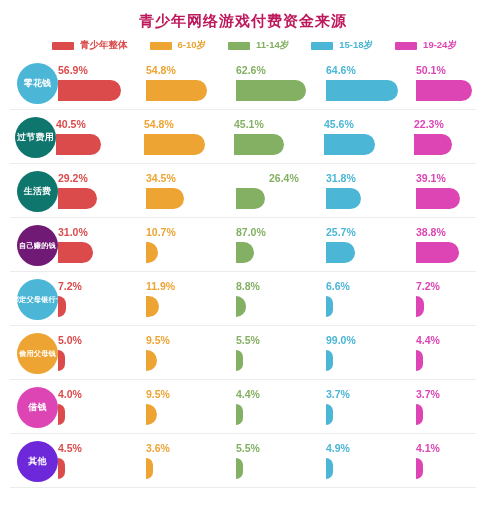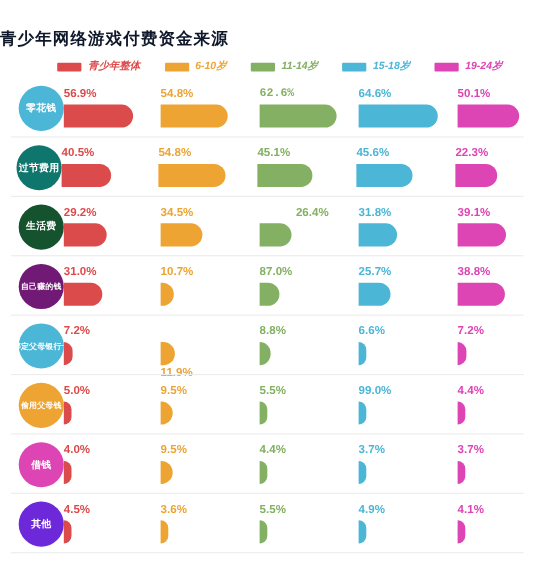--- a/index.html
+++ b/index.html
@@ -10,39 +10,38 @@
     width: 486px;
     height: 513px;
     background: #ffffff;
     font-family: "Liberation Sans", "DejaVu Sans", sans-serif;
     overflow: hidden;
     position: relative;
   }
 
   
   .chart-title {
-    text-align: left;
+    text-align: center;
     font-size: 15px;
     font-weight: bold;
-    color: #0f172a;
+    color: #be185d;
     letter-spacing: 1px;
-    padding-top: 26px;
+    padding-top: 11px;
     line-height: 20px;
     user-select: none;
   }
 
   
   .legend {
     display: flex;
     align-items: center;
     padding: 7px 0 0 0;
     margin-left: 52px;
     height: 22px;
     box-sizing: border-box;
-    font-style: italic;
   }
   .legend-item {
     display: flex;
     align-items: center;
     margin-right: 22px;
   }
   .legend-swatch {
     width: 22px;
     height: 8px;
     border-radius: 1px;
@@ -163,21 +162,21 @@
         <div class="bars">
           <div class="bar-cell" style="left: 0px;">
             <span class="bar-value" style="color: rgb(220, 75, 75);">56.9%</span>
             <div class="bar-shape" style="background: rgb(220, 75, 75); width: 63.4029px;"></div>
           </div>
           <div class="bar-cell" style="left: 88px;">
             <span class="bar-value" style="color: rgb(237, 164, 51);">54.8%</span>
             <div class="bar-shape" style="background: rgb(237, 164, 51); width: 61.0629px;"></div>
           </div>
           <div class="bar-cell" style="left: 178px;">
-            <span class="bar-value" style="color: rgb(131, 176, 98); font-family: Liberation Mono, monospace;">62.6%</span>
+            <span class="bar-value" style="color: rgb(131, 176, 98);">62.6%</span>
             <div class="bar-shape" style="background: rgb(131, 176, 98); width: 69.7543px;"></div>
           </div>
           <div class="bar-cell" style="left: 268px;">
             <span class="bar-value" style="color: rgb(75, 182, 214);">64.6%</span>
             <div class="bar-shape" style="background: rgb(75, 182, 214); width: 71.9829px;"></div>
           </div>
           <div class="bar-cell" style="left: 358px;">
             <span class="bar-value" style="color: rgb(221, 69, 181);">50.1%</span>
             <div class="bar-shape" style="background: rgb(221, 69, 181); width: 55.8257px;"></div>
           </div>
@@ -204,21 +203,21 @@
             <div class="bar-shape" style="background: rgb(75, 182, 214); width: 50.8114px;"></div>
           </div>
           <div class="bar-cell" style="left: 358px;">
             <span class="bar-value" style="color: rgb(221, 69, 181);">22.3%</span>
             <div class="bar-shape" style="background: rgb(221, 69, 181); width: 38.3314px;"></div>
           </div>
         </div>
         <div class="row-divider"></div>
       </div>
       <div class="row">
-        <div class="cat-badge" style="background: #14532d; font-family: Liberation Mono, monospace;">生活费</div>
+        <div class="cat-badge" style="background: #0f766e;">生活费</div>
         <div class="bars">
           <div class="bar-cell" style="left: 0px;">
             <span class="bar-value" style="color: rgb(220, 75, 75);">29.2%</span>
             <div class="bar-shape" style="background: rgb(220, 75, 75); width: 39.3343px;"></div>
           </div>
           <div class="bar-cell" style="left: 88px;">
             <span class="bar-value" style="color: rgb(237, 164, 51);">34.5%</span>
             <div class="bar-shape" style="background: rgb(237, 164, 51); width: 38.4429px;"></div>
           </div>
           <div class="bar-cell" style="left: 178px;">
@@ -263,21 +262,21 @@
         <div class="row-divider"></div>
       </div>
       <div class="row">
         <div class="cat-badge small-text" style="background: rgb(75, 182, 214);">绑定父母银行卡</div>
         <div class="bars">
           <div class="bar-cell" style="left: 0px;">
             <span class="bar-value" style="color: rgb(220, 75, 75);">7.2%</span>
             <div class="bar-shape" style="background: rgb(220, 75, 75); width: 8.02286px;"></div>
           </div>
           <div class="bar-cell" style="left: 88px;">
-            <span class="bar-value" style="color: rgb(237, 164, 51); margin-top: 38px;">11.9%</span>
+            <span class="bar-value" style="color: rgb(237, 164, 51);">11.9%</span>
             <div class="bar-shape" style="background: rgb(237, 164, 51); width: 13.26px;"></div>
           </div>
           <div class="bar-cell" style="left: 178px;">
             <span class="bar-value" style="color: rgb(131, 176, 98);">8.8%</span>
             <div class="bar-shape" style="background: rgb(131, 176, 98); width: 9.80571px;"></div>
           </div>
           <div class="bar-cell" style="left: 268px;">
             <span class="bar-value" style="color: rgb(75, 182, 214);">6.6%</span>
             <div class="bar-shape" style="background: rgb(75, 182, 214); width: 7.35429px;"></div>
           </div>

